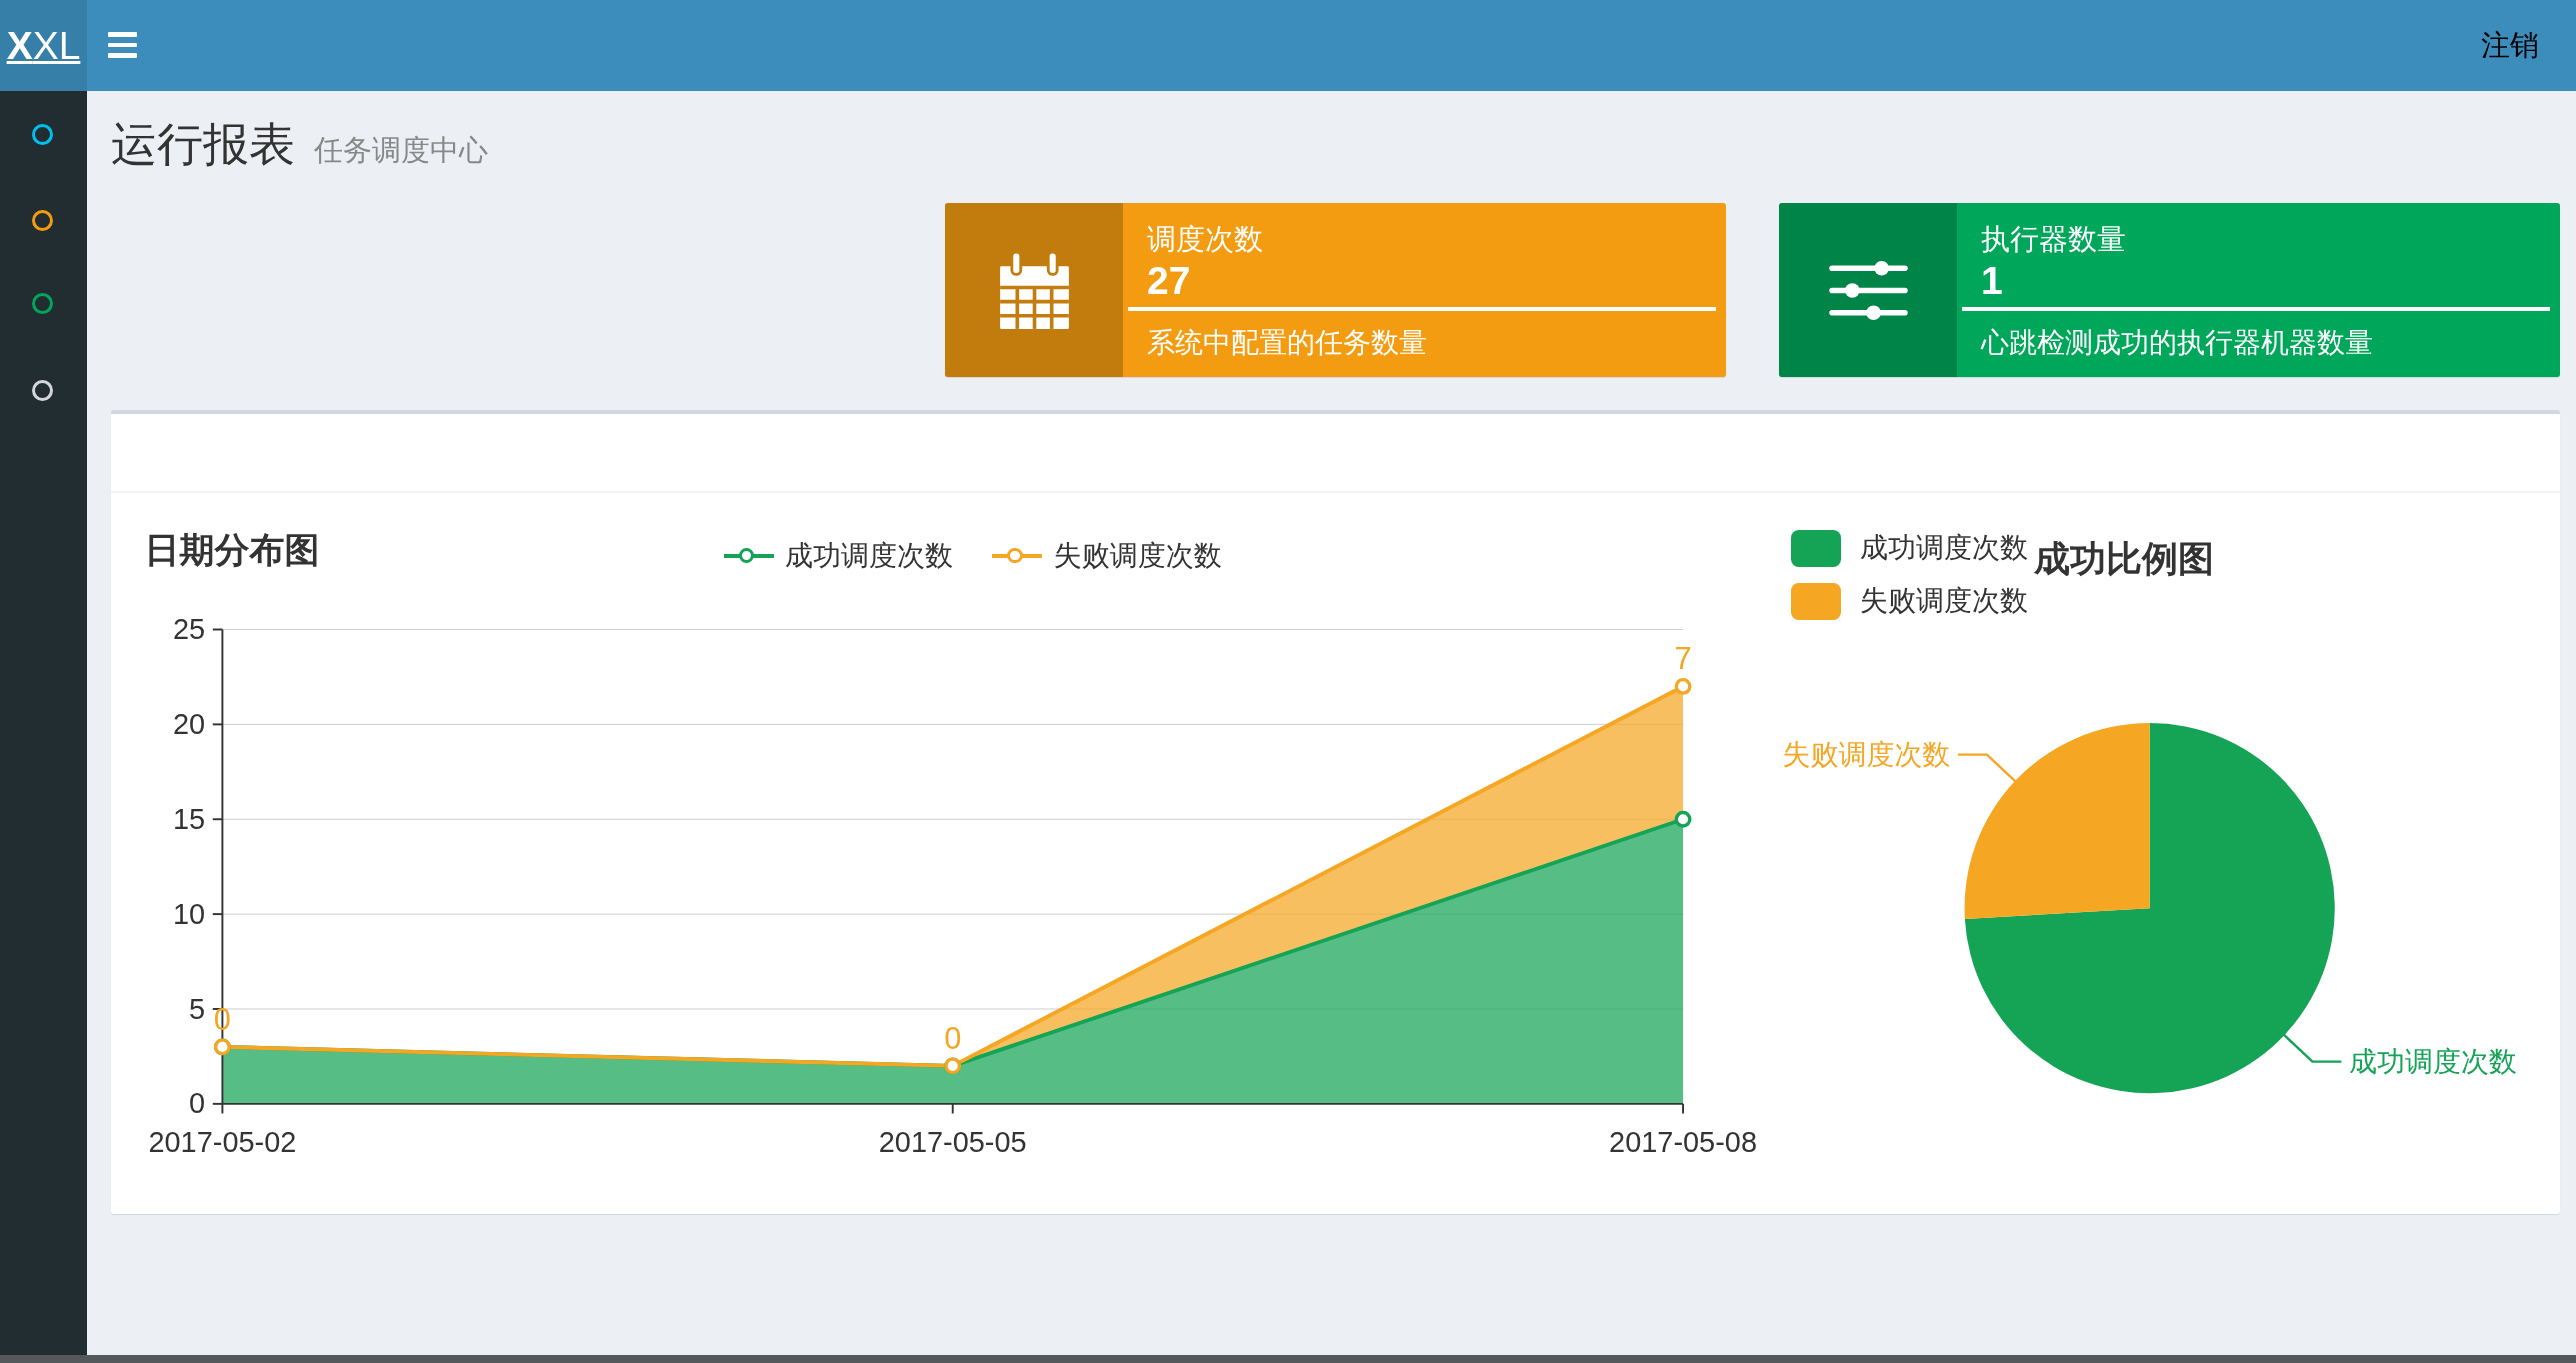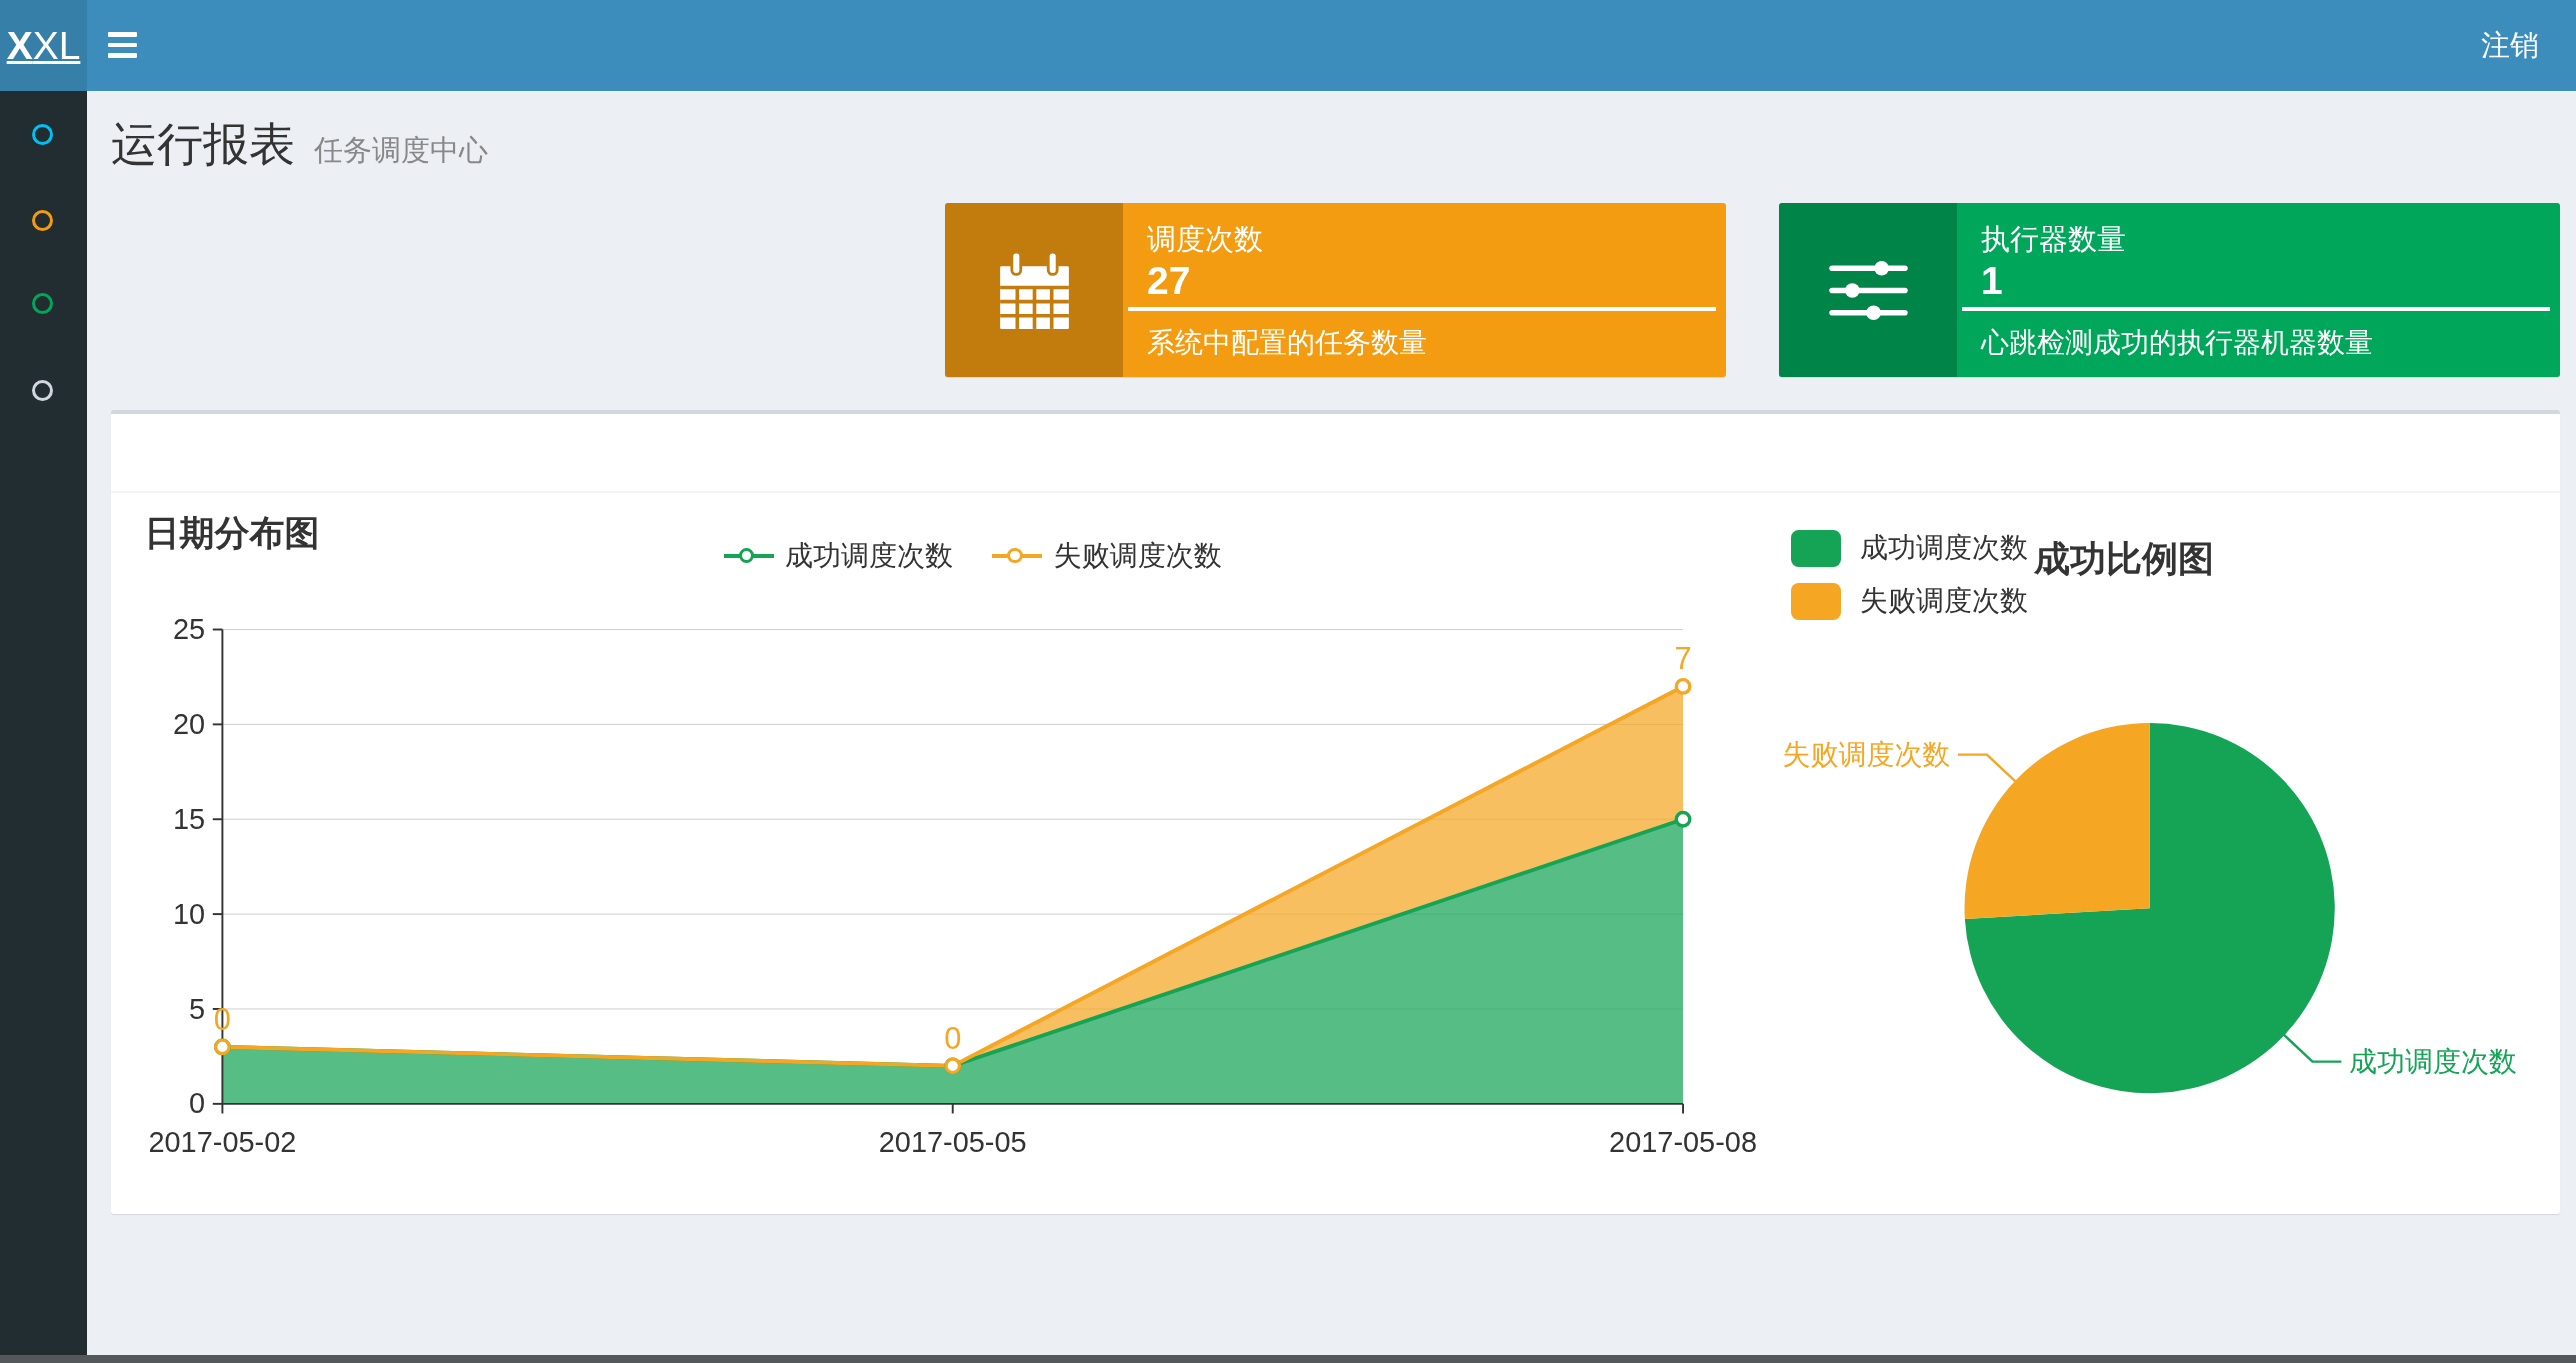--- a/index.html
+++ b/index.html
@@ -5,21 +5,21 @@
   html,body{margin:0;padding:0;background:#ecf0f5;}
   .screen{position:relative;width:2576px;height:1363px;overflow:hidden;
           font-family:"Liberation Sans","DejaVu Sans",sans-serif;background:#ecf0f5;}
   
   .navbar{position:absolute;left:0;top:0;right:0;height:91px;background:#3c8dbc;z-index:10;}
   .logo{position:absolute;left:0;top:0;width:87px;height:91px;background:#367fa9;
         color:#fff;font-size:39px;line-height:91px;text-align:center;text-decoration:underline;}
   .logo b{font-weight:bold;}
   .hamburger{position:absolute;left:108px;top:32px;width:33px;height:27px;cursor:pointer;}
   .hamburger span{display:block;width:29px;height:4.8px;background:#fff;border-radius:1px;margin:0 0 5.8px 0;}
-  .logout{position:absolute;right:37px;top:0;height:91px;line-height:91px;color:#ffffff;font-size:29px;cursor:pointer;margin-left:44px;}
+  .logout{position:absolute;right:37px;top:0;height:91px;line-height:91px;color:#000000;font-size:29px;cursor:pointer;margin-left:44px;}
   
   .sidebar{position:absolute;left:0;top:91px;width:87px;bottom:0;background:#222d32;z-index:9;}
   .s-item{position:absolute;left:32px;width:15.4px;height:15.4px;border:3.9px solid #fff;border-radius:50%;cursor:pointer;}
   
   .content{position:absolute;left:87px;top:91px;right:0;bottom:0;background:#ecf0f5;}
   .page-header{position:absolute;left:24px;top:23px;white-space:nowrap;}
   .page-title{font-size:46px;color:#333;}
   .page-sub{font-size:29px;color:#888;margin-left:19px;}
   
   .ibox{position:absolute;top:112px;width:781px;height:174px;border-radius:2.9px;
@@ -32,21 +32,21 @@
   .ibox-line{position:absolute;left:183px;right:9.6px;top:104px;height:3.9px;background:#fff;}
   .ibox-desc{position:absolute;left:202px;top:121px;font-size:28px;}
   
   .panel{position:absolute;left:24px;top:319px;width:2449px;height:800px;background:#fff;
          border-top:4.8px solid #d2d6de;border-radius:2.9px;box-shadow:0 1px 1px rgba(0,0,0,0.1);}
   .panel-title{position:absolute;left:29px;top:21px;font-size:32px;color:#333;}
   .panel-hr{position:absolute;left:0;right:0;top:77px;height:1.9px;background:#f4f4f4;}
   .chart-box{position:absolute;top:92px;height:704px;}
   #line-chart{left:14.5px;width:1639px;}
   #pie-chart{left:1653px;width:781px;}
-  .chart-title{position:absolute;left:19px;top:4px;font-size:35px;font-weight:bold;color:#333;white-space:nowrap;}
+  .chart-title{position:absolute;left:19px;top:21px;font-size:35px;font-weight:bold;color:#333;white-space:nowrap;}
   
   .lc-legend{position:absolute;left:598px;top:31px;display:flex;gap:39px;}
   .lc-item{display:flex;align-items:center;gap:11.6px;cursor:pointer;}
   .lc-mark{position:relative;width:50px;height:19px;}
   .lc-line{position:absolute;left:0;right:0;top:7.7px;height:3.9px;}
   .lc-ring{position:absolute;left:15.4px;top:1px;width:9.6px;height:9.6px;border:3.9px solid;border-radius:50%;background:#fff;}
   .lc-text{font-size:28px;color:#333;}
   
   .pie-legend{position:absolute;left:27px;top:23px;}
   .pl-row{display:flex;align-items:center;gap:19px;margin-bottom:15.4px;cursor:pointer;}

